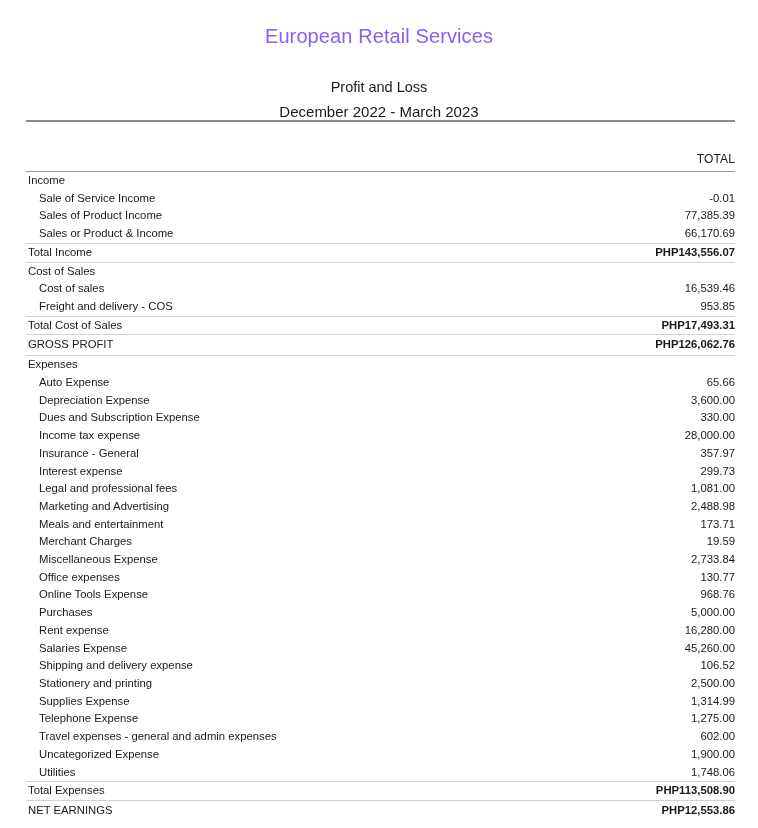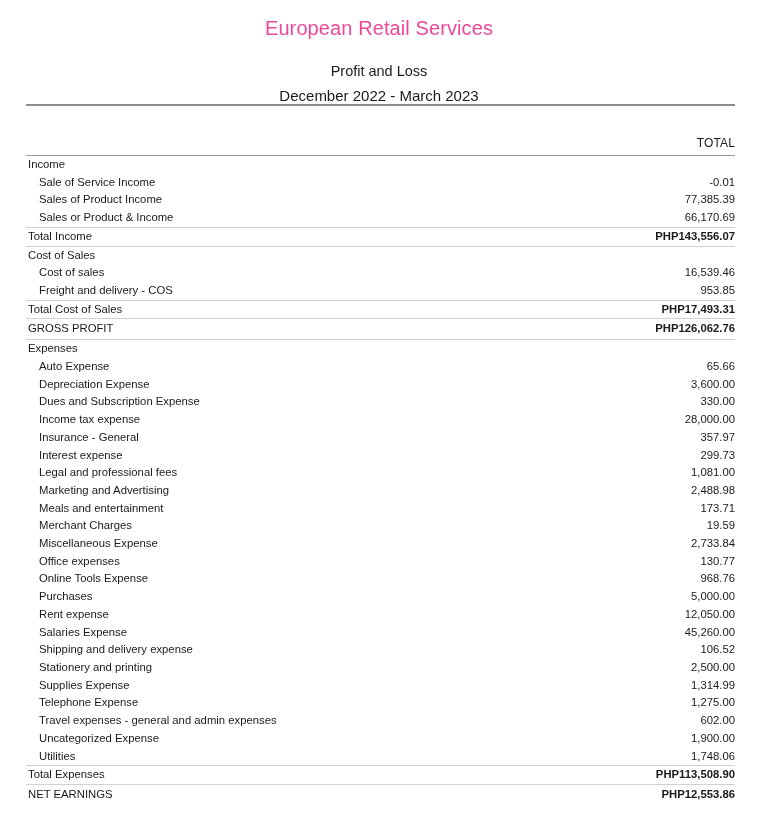--- a/index.html
+++ b/index.html
@@ -27,22 +27,22 @@
   
   .report-header {
     text-align: center;
     padding-top: 9px;
   }
   .company-name {
     font-size: 20px;
     font-weight: 400;
     line-height: 26px;
     letter-spacing: 0.1px;
-    color: #ec4899;
-    margin: 4px;
+    color: #8b5cf6;
+    margin: 12px;
     padding-top: 2px;
   }
   .report-title {
     font-size: 14.5px;
     font-weight: 400;
     line-height: 20px;
     color: #1a1a1a;
     margin: 0;
     padding-top: 16px;
   }
@@ -244,21 +244,21 @@
           <tr class="data-row">
             <td class="label lvl-1">Online Tools Expense</td>
             <td class="amount">968.76</td>
           </tr>
           <tr class="data-row">
             <td class="label lvl-1">Purchases</td>
             <td class="amount">5,000.00</td>
           </tr>
           <tr class="data-row">
             <td class="label lvl-1">Rent expense</td>
-            <td class="amount">12,050.00</td>
+            <td class="amount">16,280.00</td>
           </tr>
           <tr class="data-row">
             <td class="label lvl-1">Salaries Expense</td>
             <td class="amount">45,260.00</td>
           </tr>
           <tr class="data-row">
             <td class="label lvl-1">Shipping and delivery expense</td>
             <td class="amount">106.52</td>
           </tr>
           <tr class="data-row">

